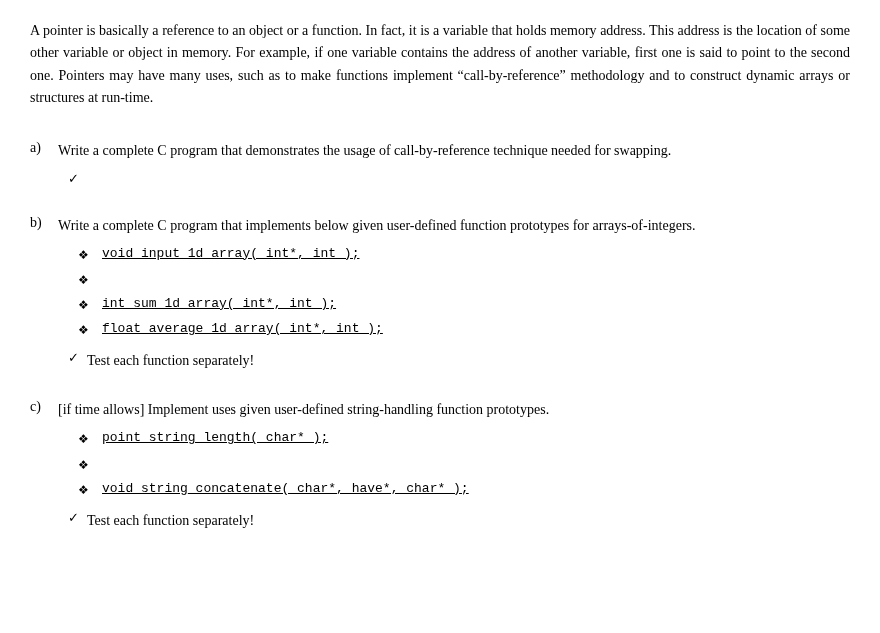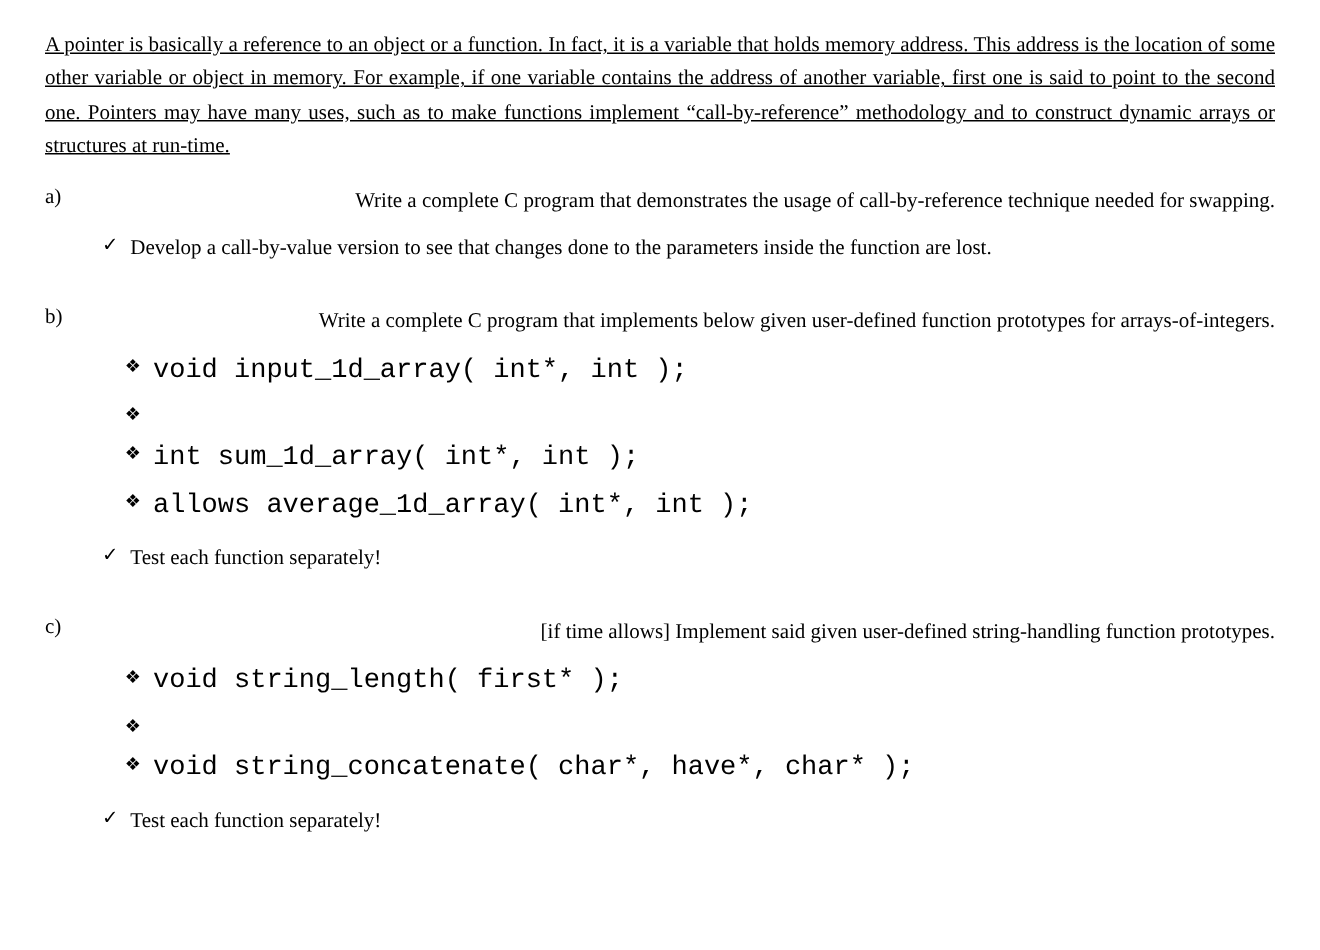--- a/index.html
+++ b/index.html
@@ -11,39 +11,37 @@
       background: #ffffff;
       font-family: "Times New Roman", Times, serif;
       font-size: 14px;
       color: #000000;
       padding: 20px 30px;
       width: 880px;
       min-height: 633px;
     }
     .intro-text {
       line-height: 1.6;
-      margin-bottom: 14px;
+      margin-bottom: 30px;
       text-align: justify;
-      text-decoration: underline;
     }
     .section {
       margin-bottom: 28px;
     }
     .section-header {
       display: flex;
       align-items: flex-start;
       margin-bottom: 10px;
     }
     .section-label {
       font-weight: normal;
       min-width: 28px;
     }
     .section-content {
       flex: 1;
-      text-align: right;
     }
     .section-title {
       line-height: 1.5;
     }
     .bullet-list {
       margin-left: 20px;
       margin-top: 8px;
       margin-bottom: 8px;
     }
     .bullet-item {
@@ -53,21 +51,22 @@
       line-height: 1.6;
     }
     .bullet-diamond {
       margin-right: 8px;
       font-size: 12px;
       margin-top: 2px;
       min-width: 16px;
     }
     .bullet-text {
       font-family: "Courier New", Courier, monospace;
-      font-size: 18px;
+      font-size: 13px;
+      text-decoration: underline;
     }
     .check-item {
       display: flex;
       align-items: flex-start;
       margin-top: 10px;
       margin-left: 10px;
     }
     .check-mark {
       margin-right: 8px;
       font-size: 13px;
@@ -82,21 +81,20 @@
 <p class="intro-text">A pointer is basically a reference to an object or a function. In fact, it is a variable that holds memory address. This address is the location of some other variable or object in memory. For example, if one variable contains the address of another variable, first one is said to point to the second one. Pointers may have many uses, such as to make functions implement “call-by-reference” methodology and to construct dynamic arrays or structures at run-time.</p>
 
 <div id="sections-container">
     <div class="section">
       <div class="section-header">
         <span class="section-label">a)</span>
         <div class="section-content">
           <p class="section-title">Write a complete C program that demonstrates the usage of call-by-reference technique needed for swapping.</p>
           <div class="check-item">
             <span class="check-mark">✓</span>
-            <span class="check-text">Develop a call-by-value version to see that changes done to the parameters inside the function are lost.</span>
           </div>
         </div>
       </div>
     </div>
     <div class="section">
       <div class="section-header">
         <span class="section-label">b)</span>
         <div class="section-content">
           <p class="section-title">Write a complete C program that implements below given user-defined function prototypes for arrays-of-integers.</p>
           <div class="bullet-list">
@@ -106,39 +104,39 @@
             </div>
             <div class="bullet-item">
               <span class="bullet-diamond">❖</span>
             </div>
             <div class="bullet-item">
               <span class="bullet-diamond">❖</span>
               <span class="bullet-text">int  sum_1d_array( int*, int );</span>
             </div>
             <div class="bullet-item">
               <span class="bullet-diamond">❖</span>
-              <span class="bullet-text">allows average_1d_array( int*, int );</span>
+              <span class="bullet-text">float average_1d_array( int*, int );</span>
             </div>
           </div>
           <div class="check-item">
             <span class="check-mark">✓</span>
             <span class="check-text">Test each function separately!</span>
           </div>
         </div>
       </div>
     </div>
     <div class="section">
       <div class="section-header">
         <span class="section-label">c)</span>
         <div class="section-content">
-          <p class="section-title">[if time allows] Implement said given user-defined string-handling function prototypes.</p>
+          <p class="section-title">[if time allows] Implement uses given user-defined string-handling function prototypes.</p>
           <div class="bullet-list">
             <div class="bullet-item">
               <span class="bullet-diamond">❖</span>
-              <span class="bullet-text">void string_length( first* );</span>
+              <span class="bullet-text">point string_length( char* );</span>
             </div>
             <div class="bullet-item">
               <span class="bullet-diamond">❖</span>
             </div>
             <div class="bullet-item">
               <span class="bullet-diamond">❖</span>
               <span class="bullet-text">void string_concatenate( char*, have*, char* );</span>
             </div>
           </div>
           <div class="check-item">

